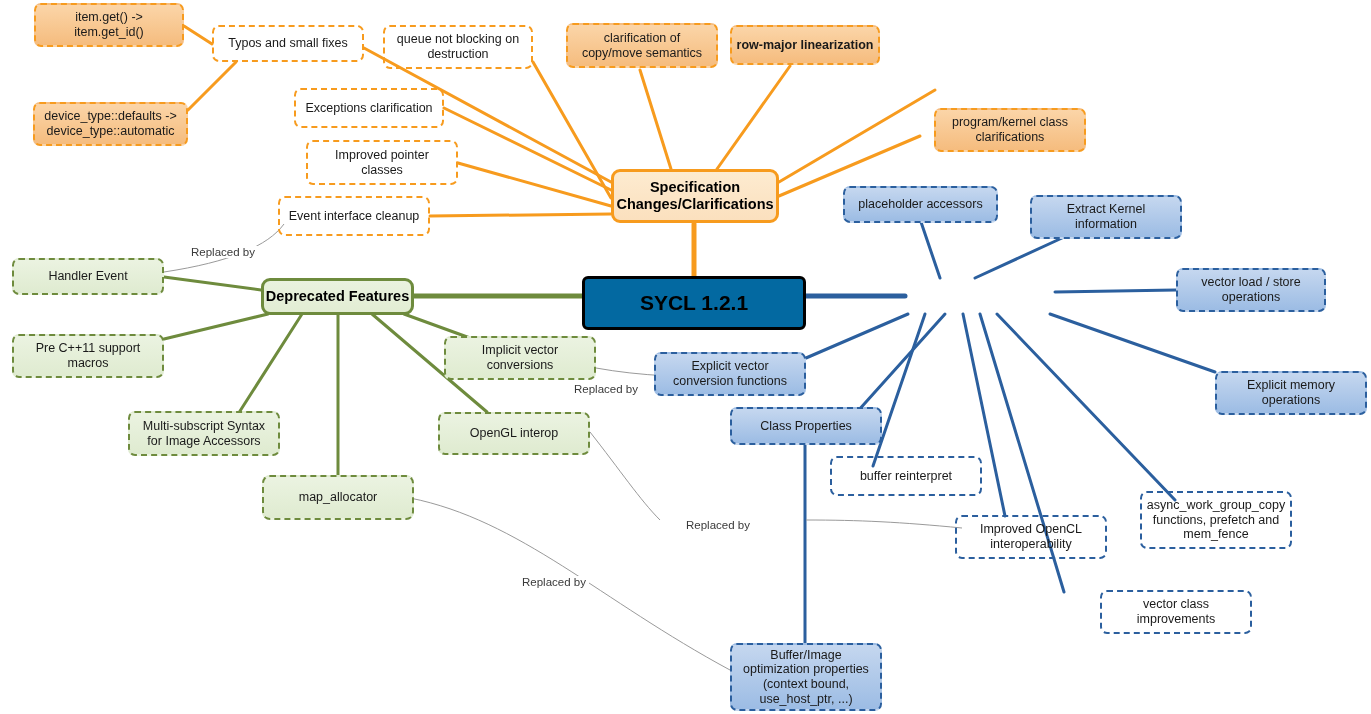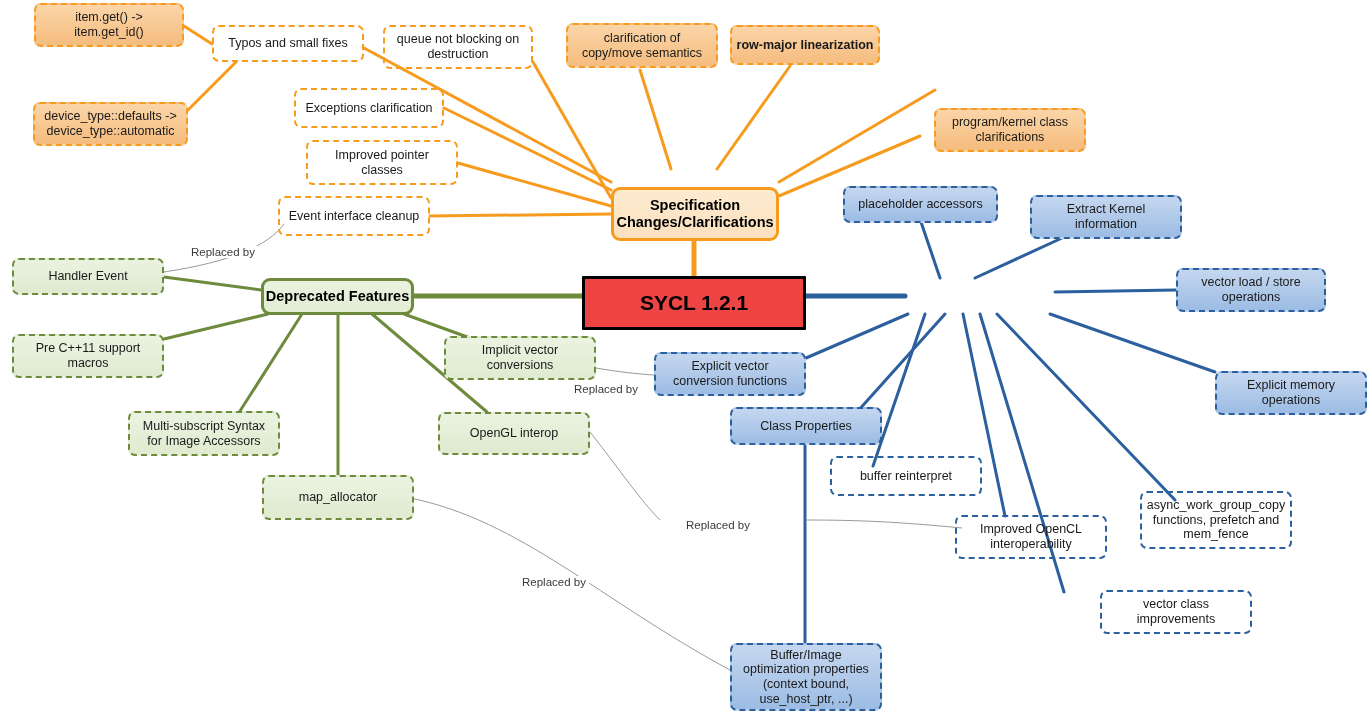--- a/index.html
+++ b/index.html
@@ -32,40 +32,39 @@
     text-align: center;
     border-radius: 7px;
     line-height: 1.18;
     white-space: pre-line;
     z-index: 5;
   }
 
   
   .root {
     border: 3px solid #000000;
-    background: #ef4444;
+    background: #0369a1;
     color: #000000;
     font-weight: bold;
     font-size: 21px;
-    border-radius: 1px;
+    border-radius: 6px;
   }
 
   
   .hub {
     font-weight: bold;
     font-size: 14.5px;
     border-width: 3px;
     border-style: solid;
     border-radius: 9px;
     color: #000;
   }
   .hub.orange {
     border-color: #F79B1E;
     background: linear-gradient(to bottom, #FDEBD0, #FBE0BE);
-    margin-top: 18px;
   }
   .hub.green {
     border-color: #6E8B3D;
     background: linear-gradient(to bottom, #EAF2DF, #E2EDD3);
   }
   .hub.blue {
     border-color: #2B5F9E;
     background: linear-gradient(to bottom, #DDE5F0, #CFDCEC);
   }
 
@@ -243,21 +242,21 @@
   <div class="node leaf green filled" style="left:12px; top:334px; width:152px; height:44px;">
     <span>Pre C++11 support
 macros</span>
   </div>
 
   <div class="node leaf green filled" style="left:128px; top:411px; width:152px; height:45px;">
     <span>Multi-subscript Syntax
 for Image Accessors</span>
   </div>
 
-  <div class="node leaf green filled" style="left:262px; top:475px; width:152px; height:45px;">
+  <div class="node leaf green filled" style="left:262px; top:475px; width:152px; height:45px;border-radius:8px;">
     <span>map_allocator</span>
   </div>
 
   <div class="node leaf green filled" style="left:438px; top:412px; width:152px; height:43px;">
     <span>OpenGL interop</span>
   </div>
 
   <div class="node leaf green filled" style="left:444px; top:336px; width:152px; height:44px;">
     <span>Implicit vector
 conversions</span>

